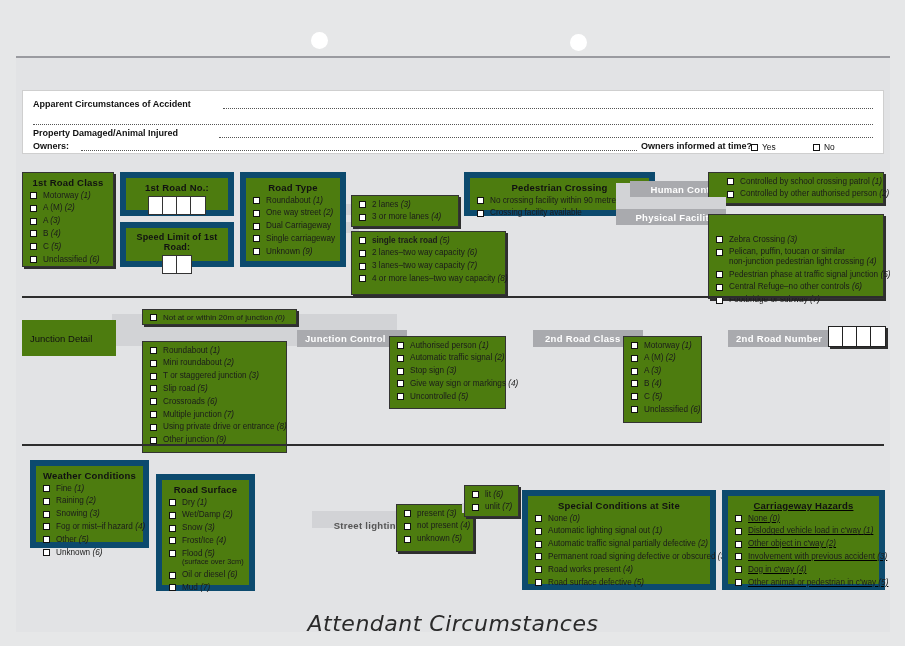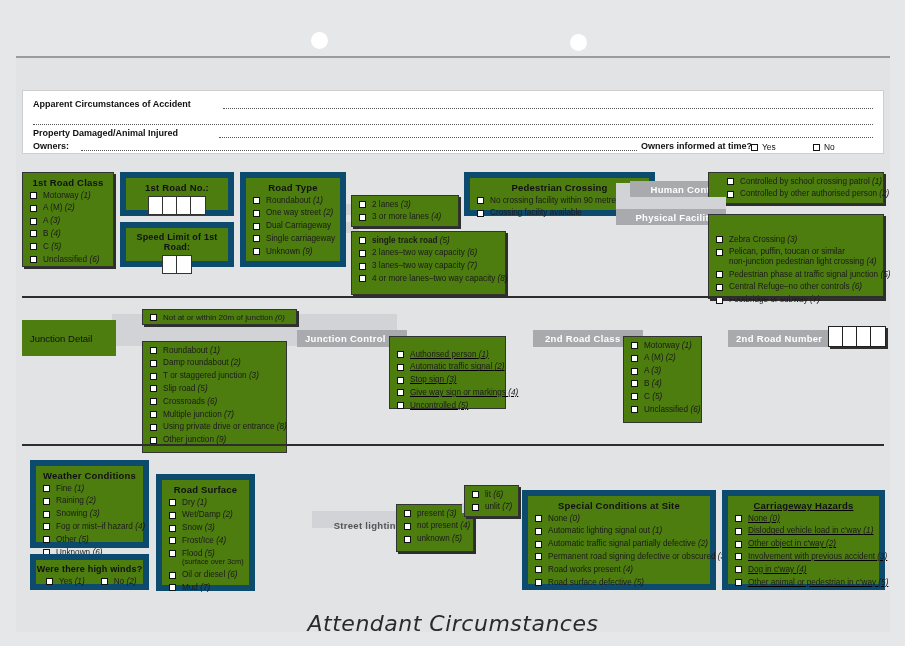--- a/index.html
+++ b/index.html
@@ -295,21 +295,21 @@
       </div>
   </div>
 
   <div class="wbox noshadow" style="left:126px; top:277px; width:145px; height:112px; padding-top:4px;">
     <div class="opt">
         <span class="cb"></span>
         <span class="txt"><span>Roundabout</span> <span class="num">(1)</span></span>
       </div>
     <div class="opt">
         <span class="cb"></span>
-        <span class="txt"><span>Damp roundabout</span> <span class="num">(2)</span></span>
+        <span class="txt"><span>Mini roundabout</span> <span class="num">(2)</span></span>
       </div>
     <div class="opt">
         <span class="cb"></span>
         <span class="txt"><span>T or staggered junction</span> <span class="num">(3)</span></span>
       </div>
     <div class="opt">
         <span class="cb"></span>
         <span class="txt"><span>Slip road</span> <span class="num">(5)</span></span>
       </div>
     <div class="opt">
@@ -326,21 +326,21 @@
       </div>
     <div class="opt">
         <span class="cb"></span>
         <span class="txt"><span>Other junction</span> <span class="num">(9)</span></span>
       </div>
   </div>
 
   <div class="grayband" style="left:281px; top:274px; width:110px; height:17px; display:flex; align-items:center; padding-left:8px;">
     <span class="lbl">Junction Control</span>
   </div>
-  <div class="wbox noshadow" style="left:373px; top:272px; width:117px; height:73px; padding-top:13px;text-decoration:underline;">
+  <div class="wbox noshadow" style="left:373px; top:272px; width:117px; height:73px; padding-top:4px;">
     <div class="opt">
         <span class="cb"></span>
         <span class="txt"><span>Authorised person</span> <span class="num">(1)</span></span>
       </div>
     <div class="opt">
         <span class="cb"></span>
         <span class="txt"><span>Automatic traffic signal</span> <span class="num">(2)</span></span>
       </div>
     <div class="opt">
         <span class="cb"></span>
@@ -419,33 +419,20 @@
     <div class="opt">
         <span class="cb"></span>
         <span class="txt"><span>Other</span> <span class="num">(5)</span></span>
       </div>
     <div class="opt">
         <span class="cb"></span>
         <span class="txt"><span>Unknown</span> <span class="num">(6)</span></span>
       </div>
   </div>
 
-  <div class="wbox plain" style="left:14px; top:490px; width:119px; height:36px;">
-    <div class="boxtitle" style="font-size:9px;">Were there high winds?</div>
-    <div style="display:flex; gap:16px; padding-left:10px;">
-      <div class="opt" style="padding:0;">
-          <span class="cb"></span>
-          <span class="txt"><span>Yes</span> <span class="num">(1)</span></span>
-        </div>
-      <div class="opt" style="padding:0;">
-          <span class="cb"></span>
-          <span class="txt"><span>No</span> <span class="num">(2)</span></span>
-        </div>
-    </div>
-  </div>
 
   <div class="wbox plain" style="left:140px; top:410px; width:99px; height:117px;">
     <div class="boxtitle">Road Surface</div>
     <div class="opt">
         <span class="cb"></span>
         <span class="txt"><span>Dry</span> <span class="num">(1)</span></span>
       </div>
     <div class="opt">
         <span class="cb"></span>
         <span class="txt"><span>Wet/Damp</span> <span class="num">(2)</span></span>

